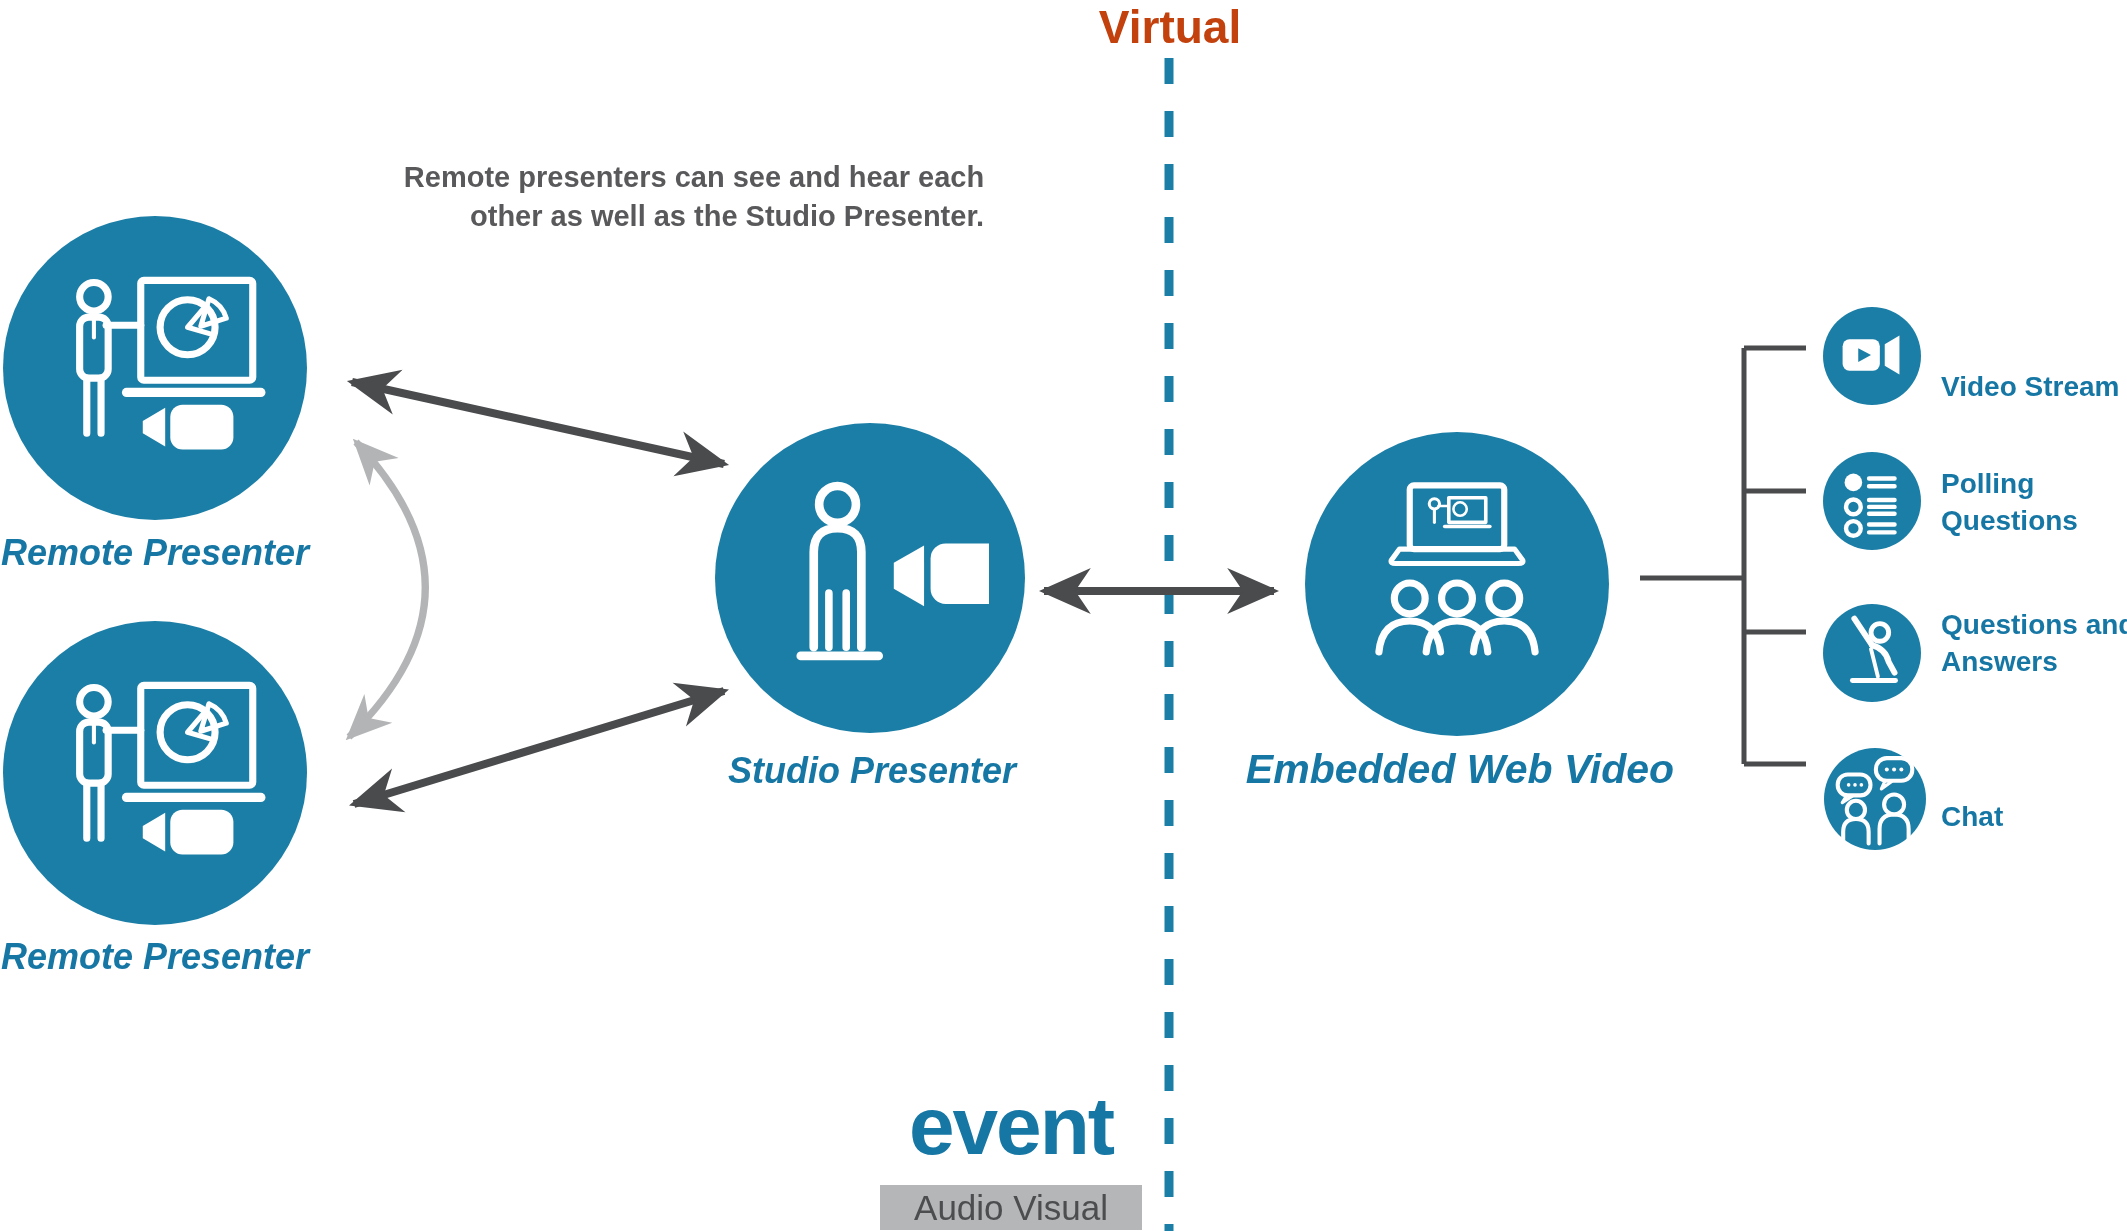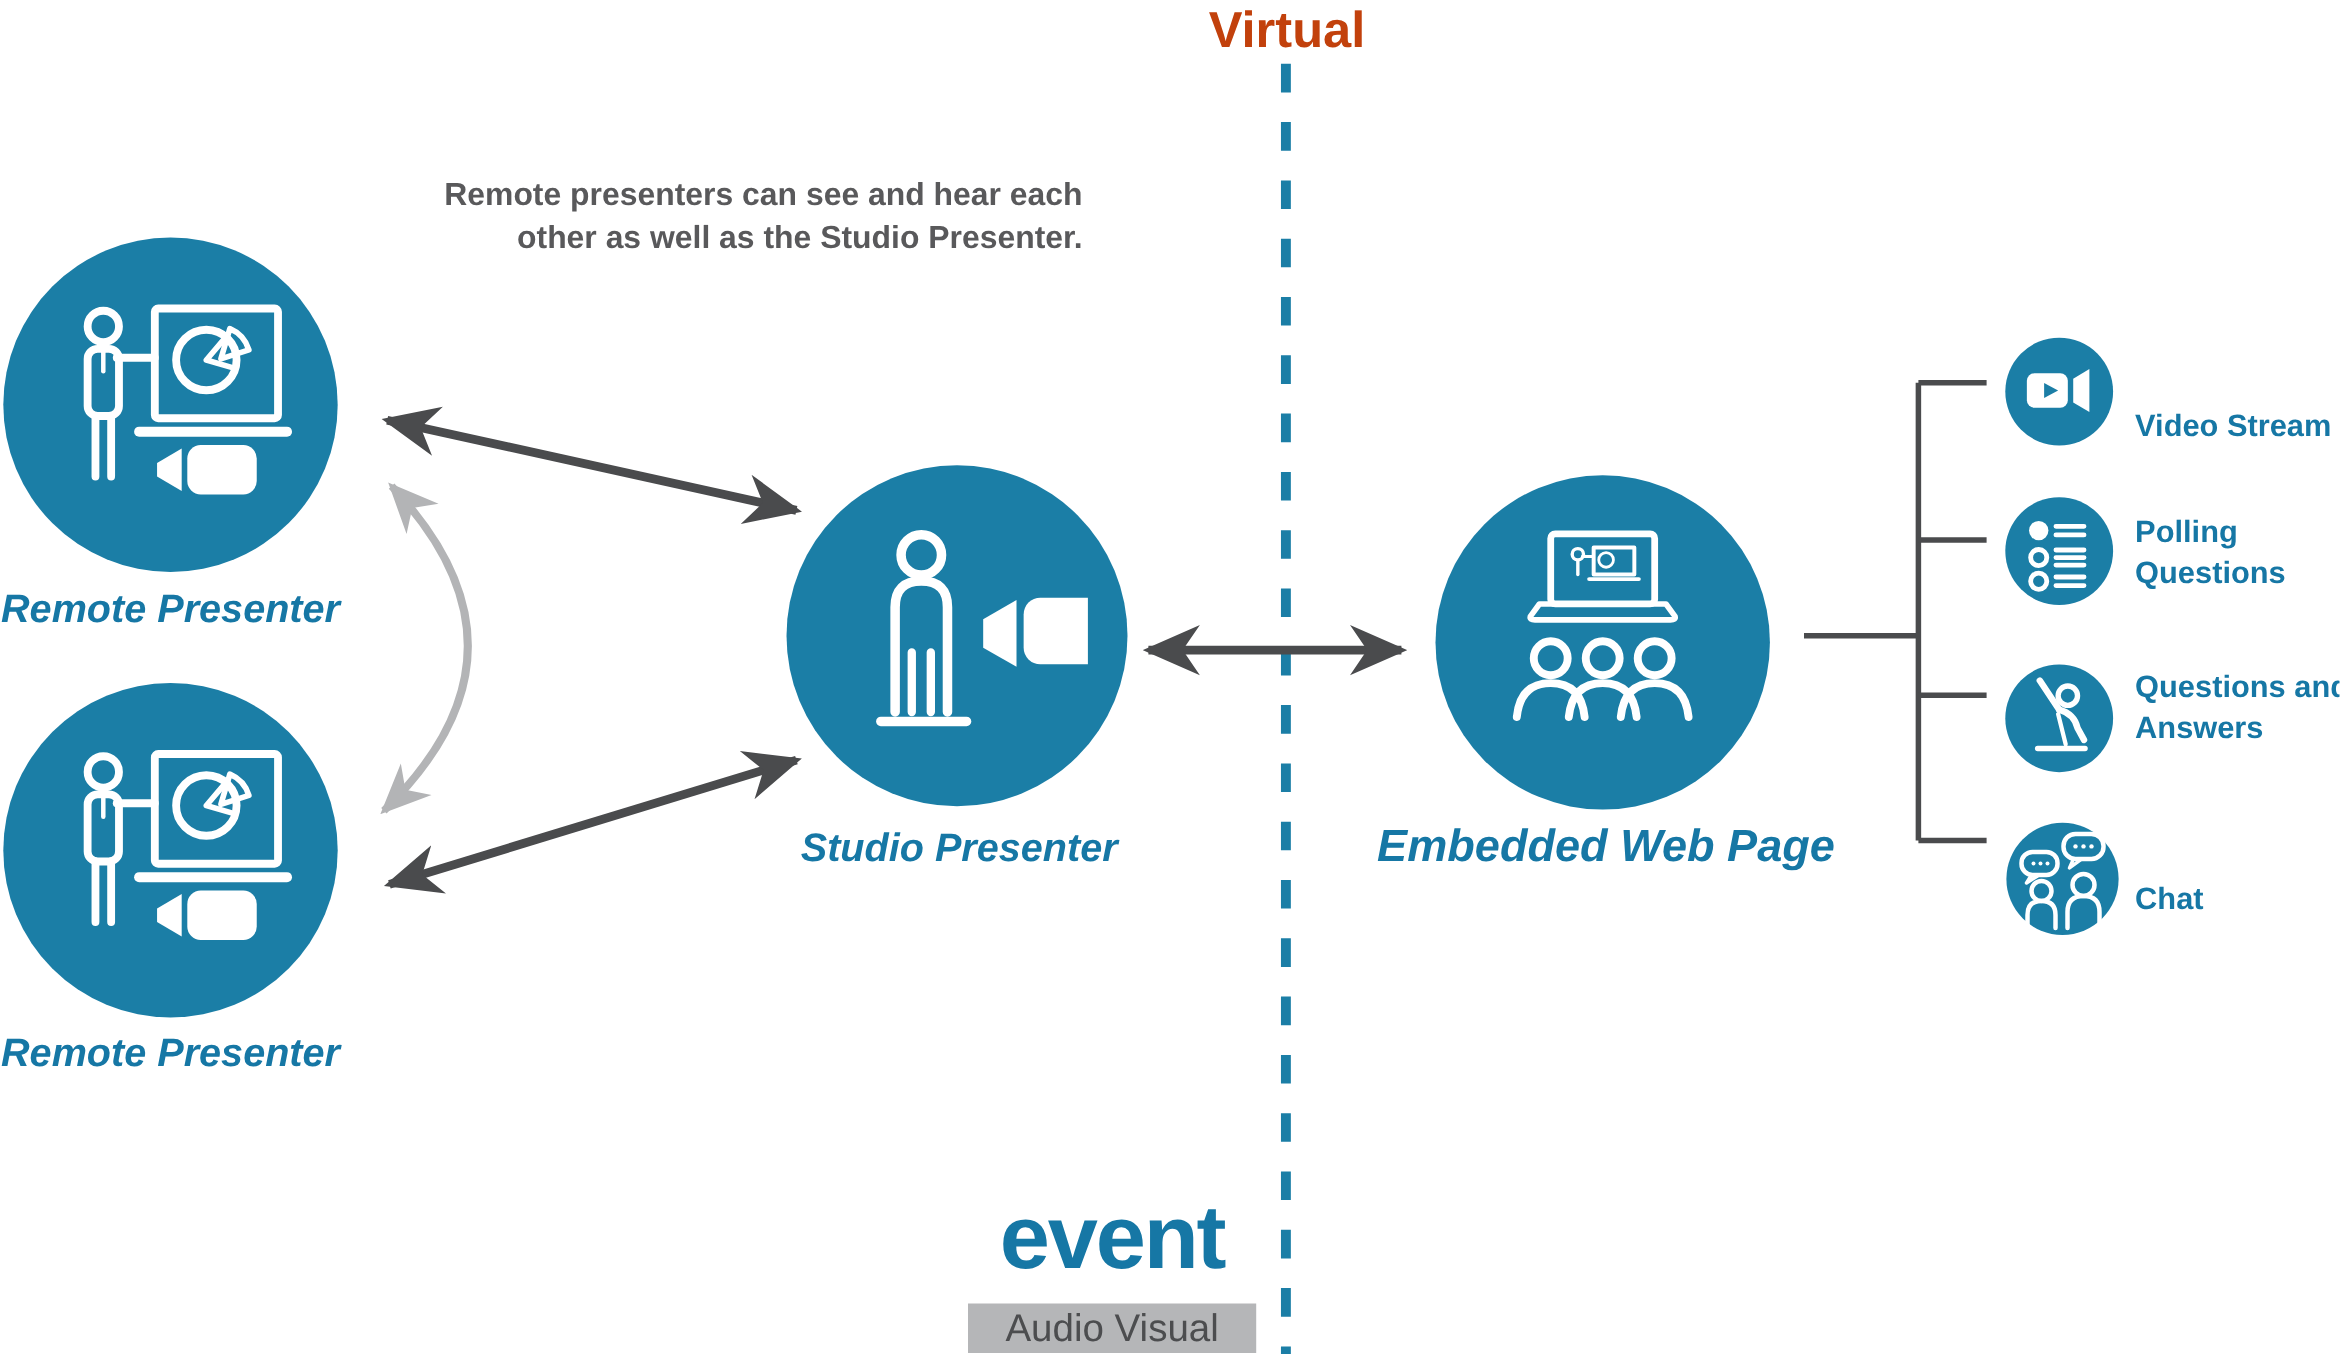--- a/index.html
+++ b/index.html
@@ -148,21 +148,21 @@
       <path d="M98,54 H142" stroke-width="3.5"></path>
       <path d="M54,76 H166 L174,87 Q175,90 170,90 H50 Q45,90 46,87 Z" stroke-width="5"></path>
       <circle cx="64" cy="124" r="15"></circle>
       <circle cx="110" cy="124" r="15"></circle>
       <circle cx="156" cy="124" r="15"></circle>
       <path d="M34,176 q3,-30 30,-30 q27,0 30,30"></path>
       <path d="M80,176 q3,-30 30,-30 q27,0 30,30"></path>
       <path d="M126,176 q3,-30 30,-30 q27,0 30,30"></path>
     </svg>
   </div>
-  <div class="abs node-label big" style="left:1460px;top:746px;">Embedded Web Page</div>
+  <div class="abs node-label big" style="left:1460px;top:746px;">Embedded Web Video</div>
 
   <div class="abs circle c-small" style="left:1823px;top:307px;">
     <svg width="98" height="98" viewBox="0 0 100 100">
       <rect x="20" y="33" width="38" height="32" rx="7" fill="#ffffff"></rect>
       <path d="M36,42 L49,49 L36,56 Z" fill="#1b7ea6"></path>
       <path d="M63,38 L78,29 V69 L63,60 Z" fill="#ffffff"></path>
     </svg>
   </div>
   <div class="abs feature-label" style="top:340px;margin-top:28px;">
     <div>Video Stream</div>

